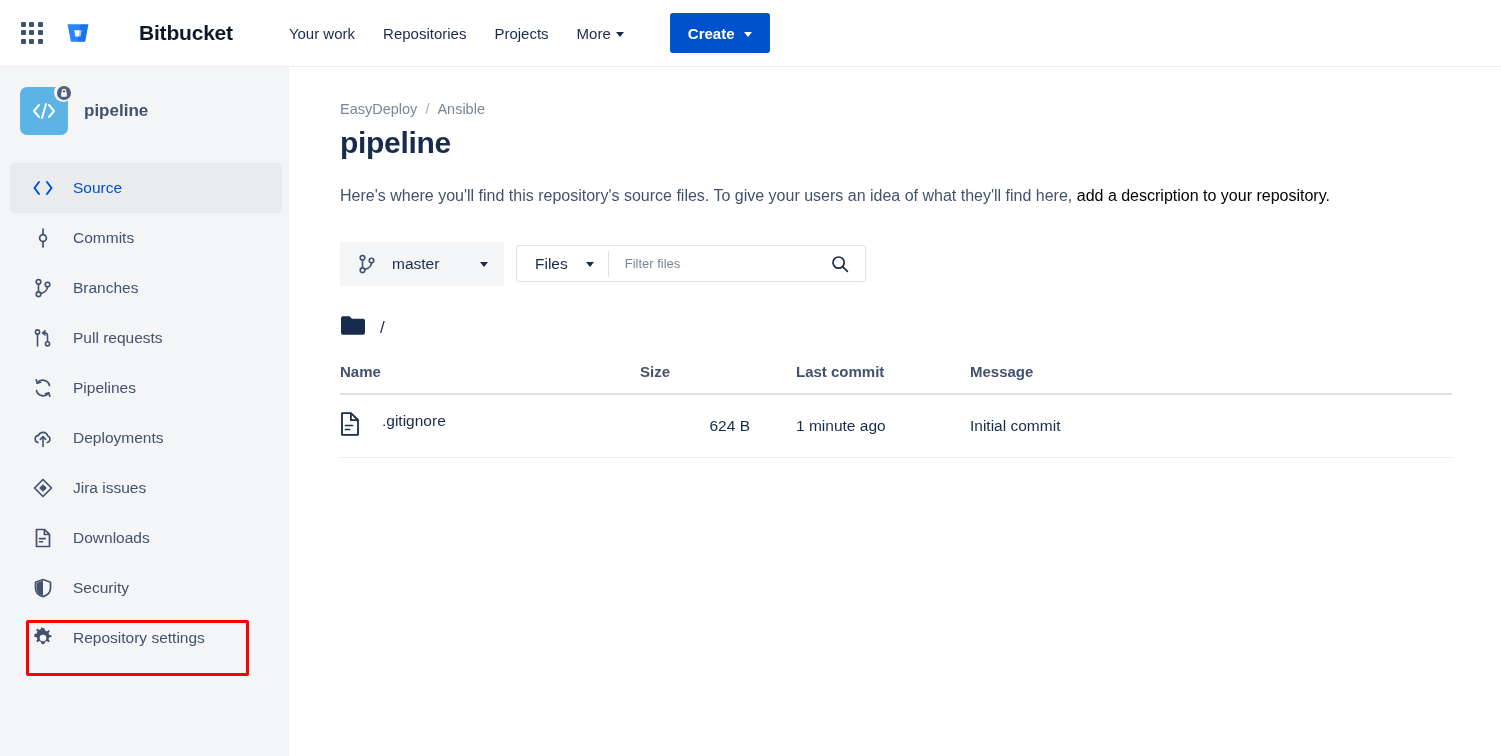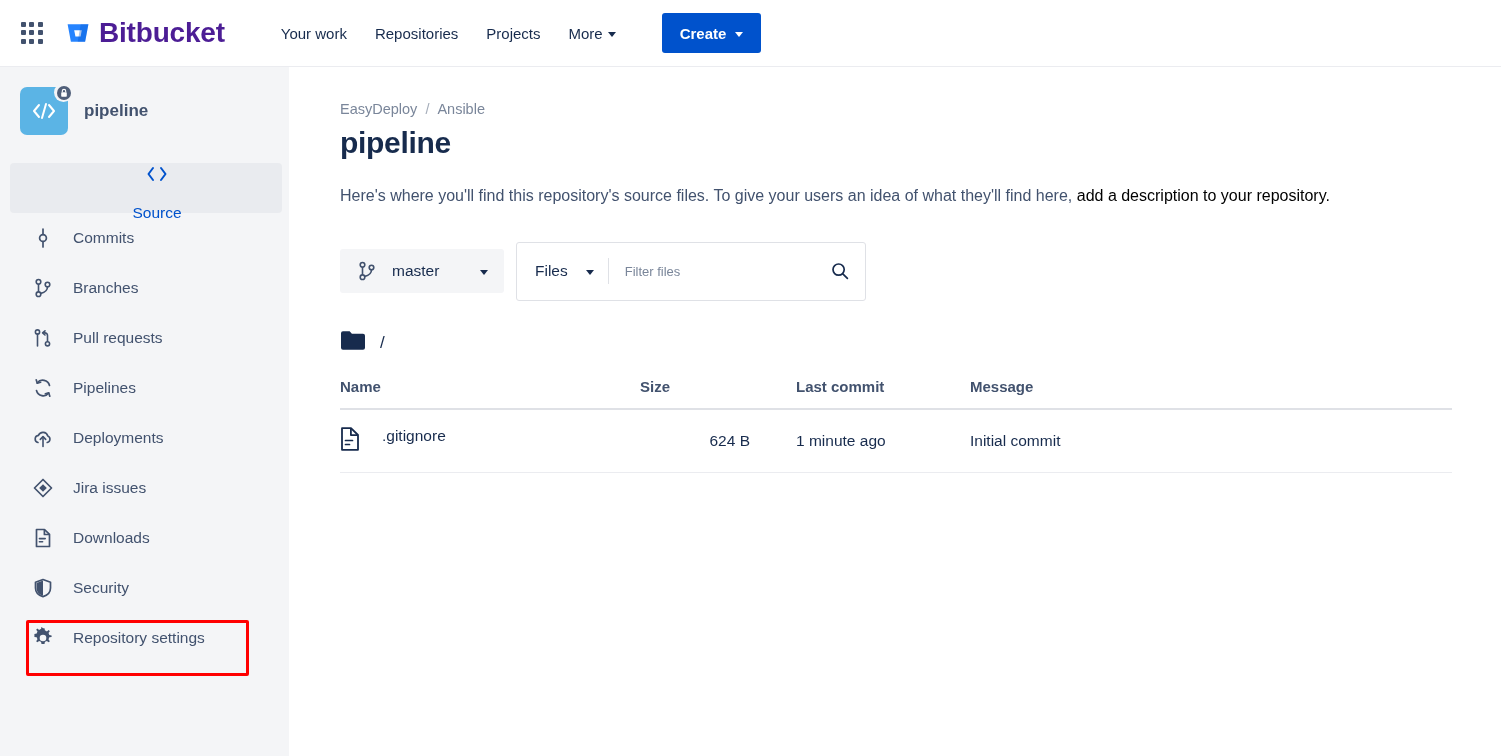--- a/index.html
+++ b/index.html
@@ -30,22 +30,23 @@
   .app-switcher i {
     display: block; width: 5px; height: 5px;
     background: #42526E; border-radius: 1px;
   }
   .brand {
     display: flex; align-items: center; gap: 9px;
     margin-left: 18px; cursor: pointer;
   }
   .brand-mark { width: 24px; height: 24px; display:block; }
   .brand-text {
-    font-size: 28px; font-weight: 700; color: #4c1d95;
+    font-size: 21px; font-weight: 700; color: #0f172a;
     letter-spacing: -0.2px;
+    margin-left: 40px;
   }
   .nav-links { display: flex; align-items: center; margin-left: 42px; }
   .nav-link {
     font-size: 15px; color: #172B4D;
     padding: 8px 14px; cursor: pointer;
     display: flex; align-items: center; gap: 5px;
     border-radius: 3px;
   }
   .caret {
     display: inline-block;
@@ -94,21 +95,21 @@
   .repo-name { font-size: 17px; font-weight: 700; color: #42526E; }
 
   .nav-list { padding: 0 10px; }
   .side-item {
     display: flex; align-items: center; gap: 19px;
     height: 50px; padding-left: 22px;
     border-radius: 4px; cursor: pointer;
     color: #42526E; font-size: 15.5px;
     position: relative;
   }
-  .side-item.active { background: #e9ebef; color: #0052CC; font-weight: 400; flex-direction: column; }
+  .side-item.active { background: #e9ebef; color: #0052CC; font-weight: 400; }
   .side-item.active .side-label { color: #0052CC; }
   .side-icon {
     width: 22px; height: 22px;
     display: flex; align-items: center; justify-content: center;
     flex: 0 0 22px;
   }
   .side-label { color: #42526E; white-space: nowrap; }
   .side-item.highlighted::after {
     content: "";
     position: absolute;
@@ -167,21 +168,21 @@
     background: #f4f5f7; border: none; border-radius: 3px;
     height: 44px; padding: 0 16px;
     display: flex; align-items: center; gap: 14px;
     font-size: 15.5px; color: #172B4D; cursor: pointer;
     min-width: 164px;
     font-family: "Liberation Sans", sans-serif;
   }
   .branch-btn .caret-dn { margin-left: auto; }
   .filter-box {
     display: flex; align-items: center;
-    height: 59px; width: 350px;
+    height: 37px; width: 350px;
     border: 1px solid #DFE1E6; border-radius: 3px;
     background: #ffffff;
   }
   .files-sel {
     display: flex; align-items: center; gap: 18px;
     padding: 0 14px 0 18px; height: 100%;
     font-size: 15.5px; color: #172B4D; cursor: pointer;
   }
   .vdiv { width: 1px; height: 26px; background: #DFE1E6; }
   .filter-input {

